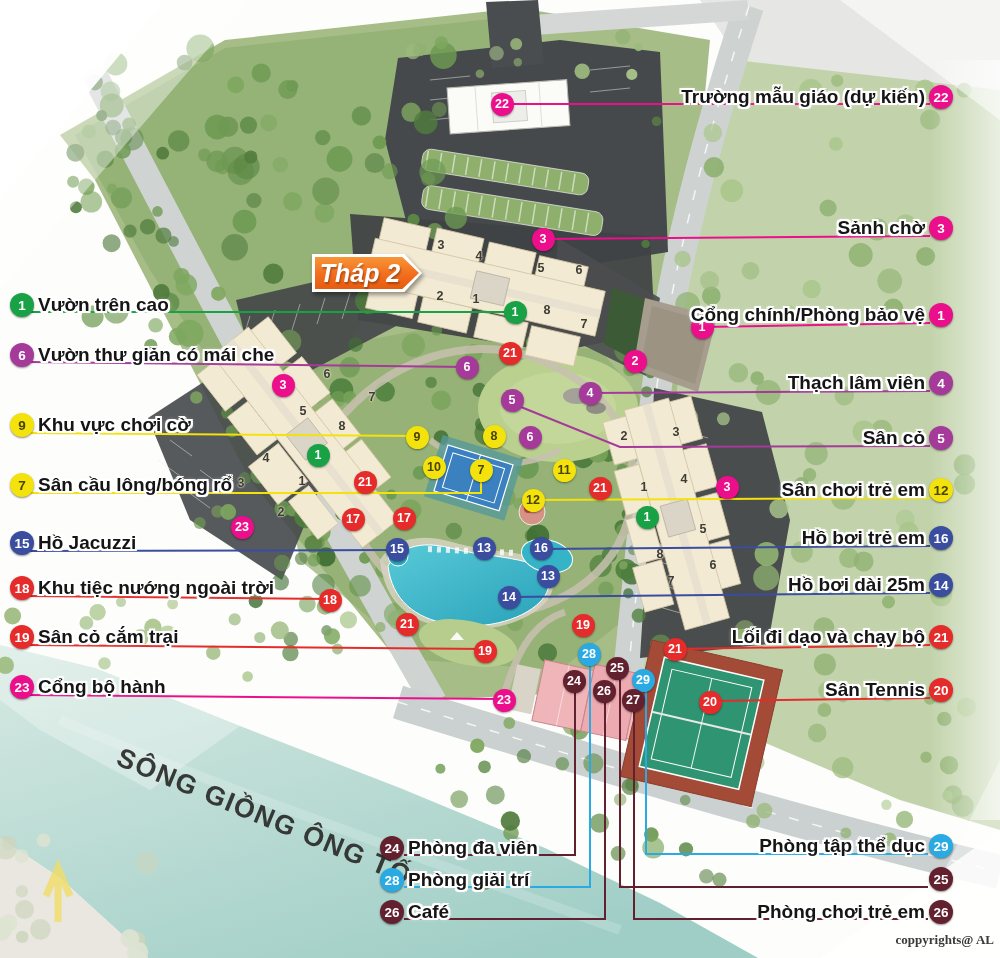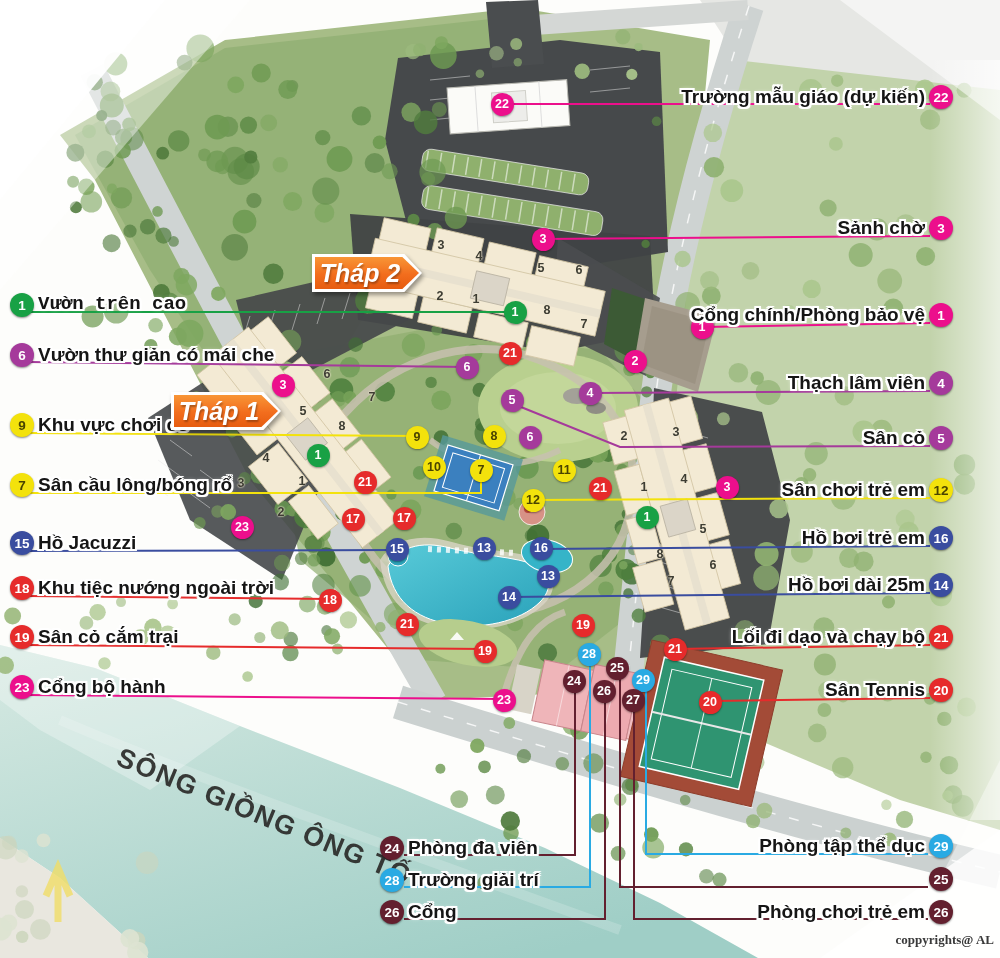--- a/index.html
+++ b/index.html
@@ -670,21 +670,21 @@
       <div class="mk" style="left: 497.5px; top: 585.5px; background: rgb(58, 77, 159);">14</div>
       <div class="mk" style="left: 577.5px; top: 642.5px; background: rgb(41, 170, 227);">28</div>
       <div class="mk" style="left: 631.5px; top: 668.5px; background: rgb(41, 170, 227);">29</div>
       <div class="mk" style="left: 562.5px; top: 669.5px; background: rgb(99, 32, 47);">24</div>
       <div class="mk" style="left: 605.5px; top: 656.5px; background: rgb(99, 32, 47);">25</div>
       <div class="mk" style="left: 592.5px; top: 679.5px; background: rgb(99, 32, 47);">26</div>
       <div class="mk" style="left: 621.5px; top: 688.5px; background: rgb(99, 32, 47);">27</div>
     </div>
   <div id="legend-layer" class="layer">
       <div class="badge" style="left: 10px; top: 293px; background: rgb(24, 161, 69);">1</div>
-      <div class="lbl" style="top: 291px; left: 38px; font-family: Liberation Mono, monospace;">Vườn trên cao</div>
+      <div class="lbl" style="top: 291px; left: 38px;">Vườn trên cao</div>
       <div class="badge" style="left: 10px; top: 343px; background: rgb(165, 58, 155);">6</div>
       <div class="lbl" style="top: 341px; left: 38px;">Vườn thư giản có mái che</div>
       <div class="badge" style="left: 10px; top: 413px; background: rgb(243, 226, 12); color: rgb(74, 68, 0);">9</div>
       <div class="lbl" style="top: 411px; left: 38px;">Khu vực chơi cờ</div>
       <div class="badge" style="left: 10px; top: 473px; background: rgb(243, 226, 12); color: rgb(74, 68, 0);">7</div>
       <div class="lbl" style="top: 471px; left: 38px;">Sân cầu lông/bóng rổ</div>
       <div class="badge" style="left: 10px; top: 531px; background: rgb(58, 77, 159);">15</div>
       <div class="lbl" style="top: 529px; left: 38px;">Hồ Jacuzzi</div>
       <div class="badge" style="left: 10px; top: 576px; background: rgb(230, 43, 43);">18</div>
       <div class="lbl" style="top: 574px; left: 38px;">Khu tiệc nướng ngoài trời</div>
@@ -708,40 +708,35 @@
       <div class="lbl" style="top: 524px; right: 75px; text-align: right;">Hồ bơi trẻ em</div>
       <div class="badge" style="left: 929px; top: 573px; background: rgb(58, 77, 159);">14</div>
       <div class="lbl" style="top: 571px; right: 75px; text-align: left;">Hồ bơi dài 25m</div>
       <div class="badge" style="left: 929px; top: 625px; background: rgb(230, 43, 43);">21</div>
       <div class="lbl" style="top: 623px; right: 75px; text-align: center;">Lối đi dạo và chạy bộ</div>
       <div class="badge" style="left: 929px; top: 678px; background: rgb(230, 43, 43);">20</div>
       <div class="lbl" style="top: 676px; right: 75px; text-align: right;">Sân Tennis</div>
       <div class="badge" style="left: 380px; top: 836px; background: rgb(99, 32, 47);">24</div>
       <div class="lbl" style="top: 834px; left: 408px;">Phòng đa viên</div>
       <div class="badge" style="left: 380px; top: 868px; background: rgb(41, 170, 227);">28</div>
-      <div class="lbl" style="top: 866px; left: 408px;">Trường giải trí</div>
+      <div class="lbl" style="top: 866px; left: 408px;">Phòng giải trí</div>
       <div class="badge" style="left: 380px; top: 900px; background: rgb(99, 32, 47);">26</div>
-      <div class="lbl" style="top: 898px; left: 408px;">Cổng</div>
+      <div class="lbl" style="top: 898px; left: 408px;">Café</div>
       <div class="badge" style="left: 929px; top: 834px; background: rgb(41, 170, 227);">29</div>
       <div class="lbl" style="top: 832px; right: 75px; text-align: right;">Phòng tập thể dục</div>
       <div class="badge" style="left: 929px; top: 867px; background: rgb(99, 32, 47);">25</div>
       <div class="badge" style="left: 929px; top: 900px; background: rgb(99, 32, 47);">26</div>
       <div class="lbl" style="top: 898px; right: 75px; text-align: center;">Phòng chơi trẻ em</div>
     </div>
   <div id="towers-layer" class="layer">
       <div class="arrow" style="left: 312px; top: 254px; width: 110px; height: 38px;">
         <div class="arrow-shape" style="clip-path: polygon(0px 0px, 84% 0px, 100% 50%, 84% 100%, 0px 100%);"></div>
         <div class="arrow-fill" style="clip-path: polygon(0px 0px, 84% 0px, 100% 50%, 84% 100%, 0px 100%);"></div>
         <div class="arrow-text" style="padding-right: 14px;">Tháp 2</div>
       </div>
-      <div class="arrow" style="left: 171px; top: 392px; width: 110px; height: 38px;">
-        <div class="arrow-shape" style="clip-path: polygon(0px 0px, 84% 0px, 100% 50%, 84% 100%, 0px 100%);"></div>
-        <div class="arrow-fill" style="clip-path: polygon(0px 0px, 84% 0px, 100% 50%, 84% 100%, 0px 100%);"></div>
-        <div class="arrow-text" style="padding-right: 14px;">Tháp 1</div>
-      </div>
     </div>
 
   <div class="river-label">SÔNG GIỒNG ÔNG TỐ</div>
   <div class="copyright">coppyrights@ AL</div>
 </div>
 
 <style>
   .bld{fill:#f3ead4;stroke:#d2c5a4;stroke-width:0.8;}
   .cor{fill:#e8e1cf;}
   .core{fill:#dbd5c8;stroke:#b9b2a2;stroke-width:0.8;}

